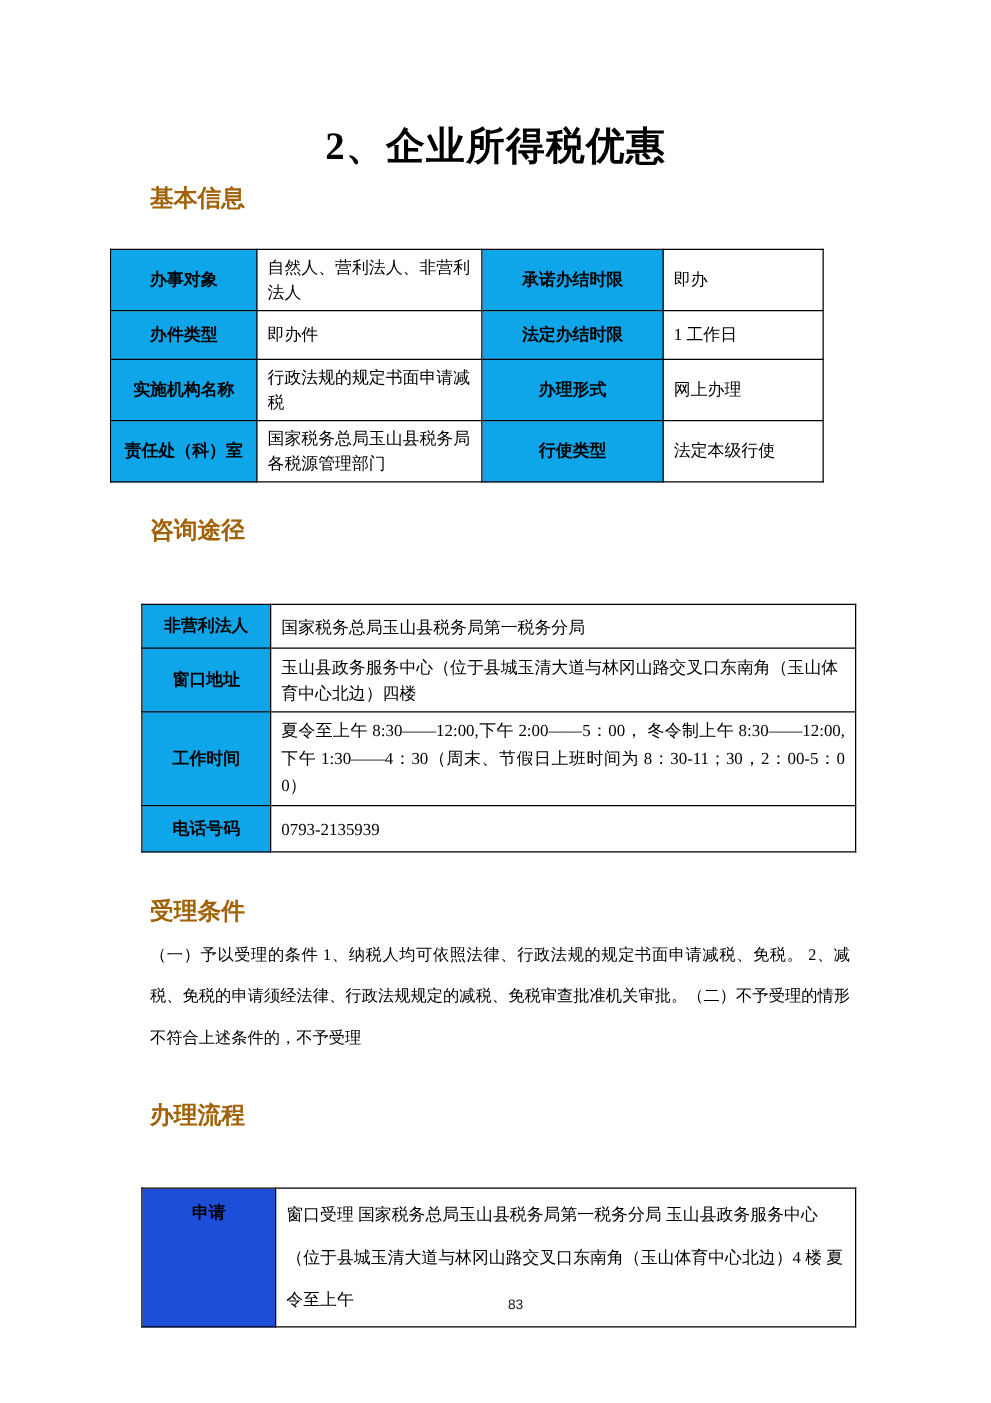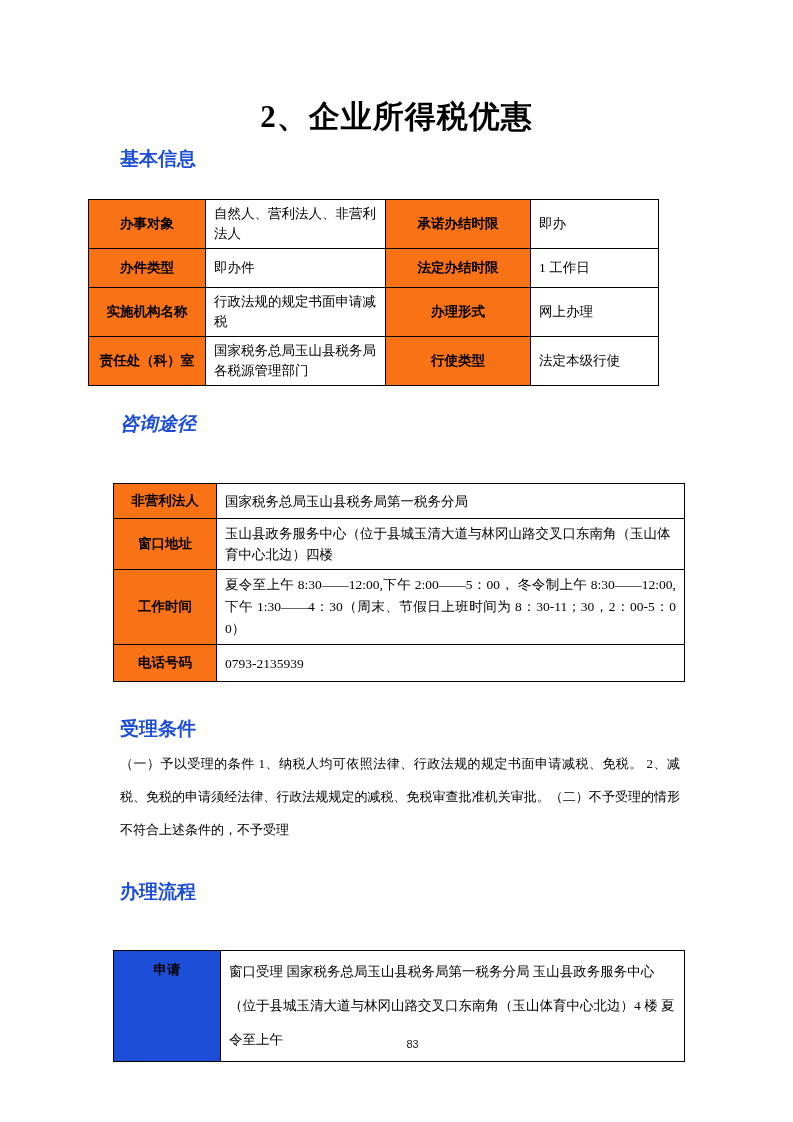--- a/index.html
+++ b/index.html
@@ -15,37 +15,37 @@
     position: absolute; top: 96px; left: 0; width: 793px;
     text-align: center;
     font-size: 31px; font-weight: bold;
     letter-spacing: 1px;
     color: #000000;
   }
   .sec-heading {
     position: absolute; left: 120px;
     font-family: "Liberation Sans", "DejaVu Sans", sans-serif;
     font-size: 19px; font-weight: bold;
-    color: #1d4ed8;
+    color: #a16207;
   }
   #h-basic   { top: 146px; }
-  #h-consult { top: 411px; font-style: italic; }
+  #h-consult { top: 411px; }
   #h-accept  { top: 716px; }
   #h-process { top: 879px; }
 
   table { border-collapse: collapse; table-layout: fixed; }
   td {
     border: 1.5px solid #000000;
     font-size: 13.5px;
     line-height: 20px;
     vertical-align: middle;
     word-break: break-all;
   }
   td.lbl {
-    background: #f97316;
+    background: #0ea5e9;
     text-align: center;
     font-weight: bold;
     padding: 4px 4px;
   }
   td.val {
     background: #ffffff;
     text-align: left;
     padding: 4px 8px;
   }
 

